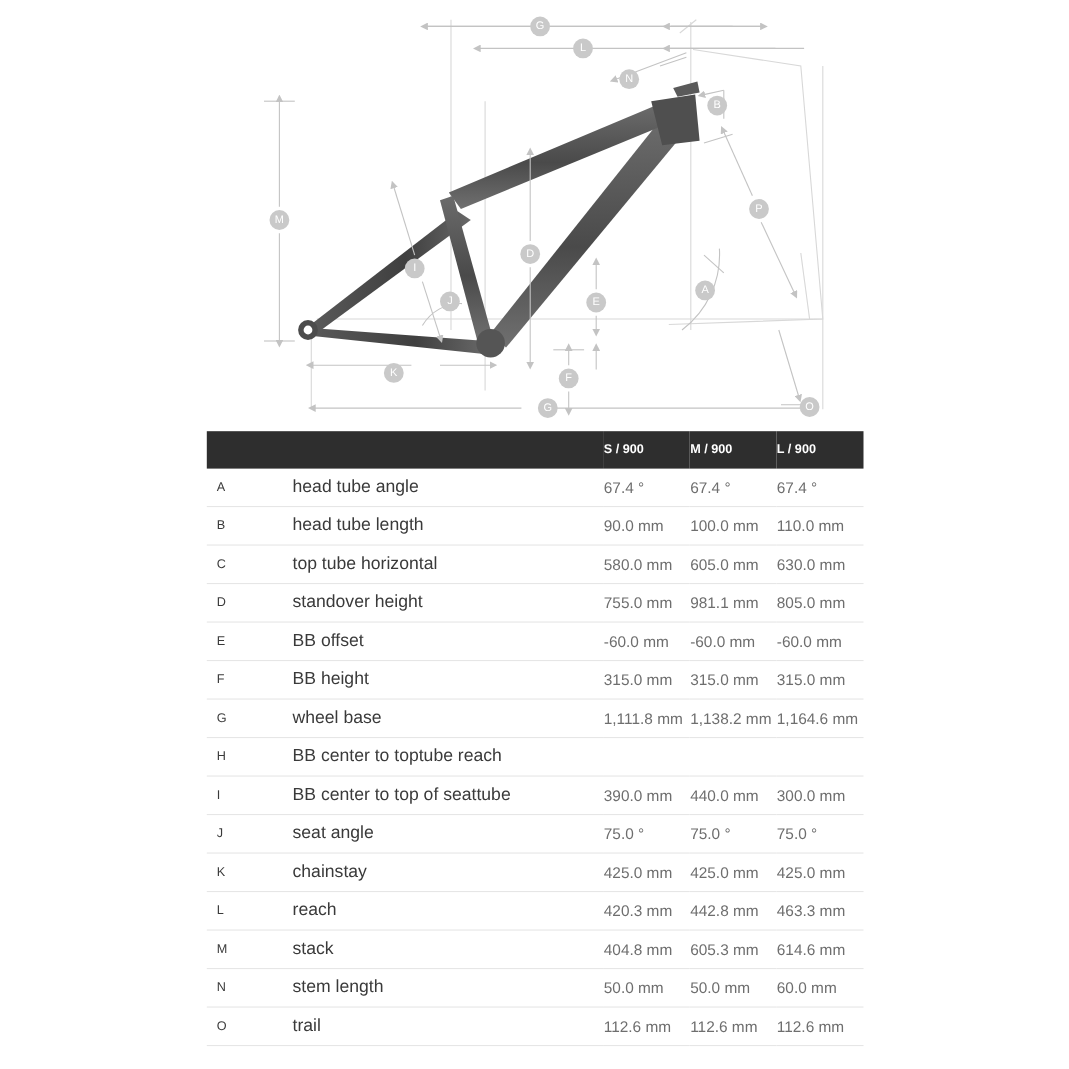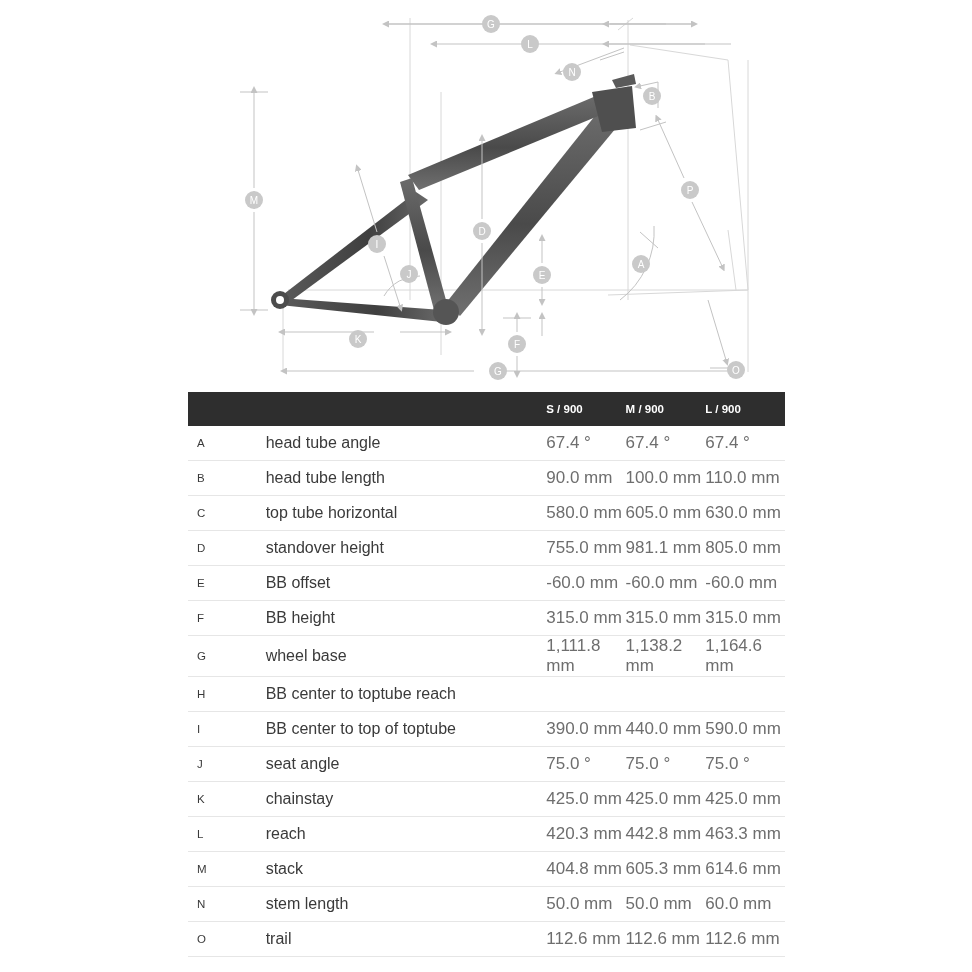--- a/index.html
+++ b/index.html
@@ -86,21 +86,21 @@
   }
   .geo-table tbody td.c-name {
     width: 311px;
     padding-left: 36px;
     color: #3a3a3a;
     font-size: 16px;
   }
   .geo-table tbody td.c-val {
     width: 83px;
     color: #6e6e6e;
-    font-size: 17px;
+    font-size: 14px;
   }
 </style>
 </head>
 <body>
 
 <div class="page">
 
   <div class="diagram">
     <svg width="597" height="390" viewBox="0 0 597 390" xmlns="http://www.w3.org/2000/svg">
       <defs>
@@ -338,24 +338,24 @@
       </tr>
       <tr>
         <td class="c-key">H</td>
         <td class="c-name">BB center to toptube reach</td>
         <td class="c-val"></td>
         <td class="c-val"></td>
         <td class="c-val"></td>
       </tr>
       <tr>
         <td class="c-key">I</td>
-        <td class="c-name">BB center to top of toptube</td>
+        <td class="c-name">BB center to top of seattube</td>
         <td class="c-val">390.0 mm</td>
         <td class="c-val">440.0 mm</td>
-        <td class="c-val">590.0 mm</td>
+        <td class="c-val">300.0 mm</td>
       </tr>
       <tr>
         <td class="c-key">J</td>
         <td class="c-name">seat angle</td>
         <td class="c-val">75.0 °</td>
         <td class="c-val">75.0 °</td>
         <td class="c-val">75.0 °</td>
       </tr>
       <tr>
         <td class="c-key">K</td>

